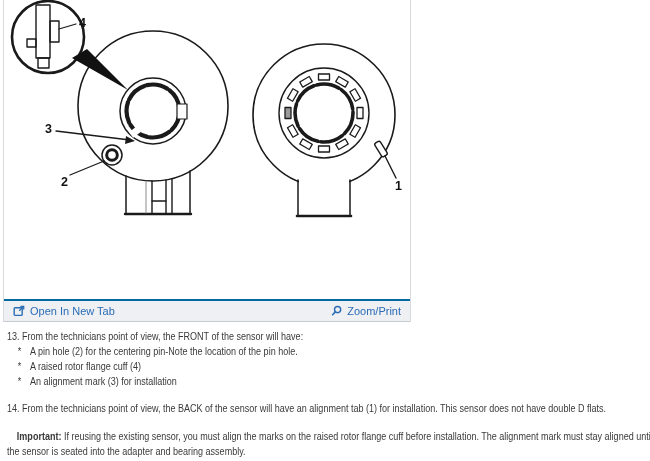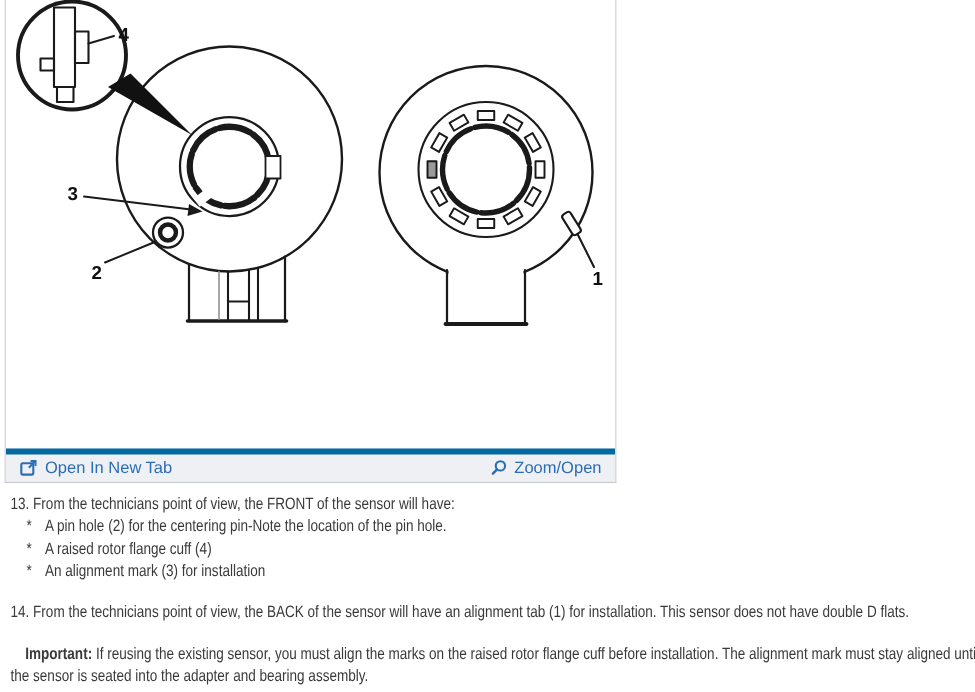--- a/index.html
+++ b/index.html
@@ -31,21 +31,21 @@
     width: 406px; height: 299px;
     overflow: hidden;
     background: #ffffff;
   }
   .panel-footer {
     position: absolute;
     left: 0; bottom: 0;
     width: 406px;
     height: 22px;
     background: #eef0f4;
-    border-top: 4px solid #0369a1;
+    border-top: 2px solid #0369a1;
     display: flex;
     align-items: center;
     justify-content: space-between;
     padding: 0 9px;
   }
   .footer-link {
     display: inline-flex;
     align-items: center;
     gap: 5px;
     font-size: 11px;
@@ -200,21 +200,21 @@
           <path d="M6.2 5.8 L10.5 1.5" stroke="currentColor" stroke-width="1.3"></path>
           <path d="M7.4 1.3 H10.7 V4.6" fill="none" stroke="currentColor" stroke-width="1.3"></path>
         </svg>
         <span>Open In New Tab</span>
       </a>
       <a class="footer-link">
         <svg width="12" height="12" viewBox="0 0 12 12">
           <circle cx="7.6" cy="4.6" r="3.1" fill="none" stroke="currentColor" stroke-width="1.4"></circle>
           <path d="M5.4 6.9 L2.6 9.7" stroke="currentColor" stroke-width="1.6" stroke-linecap="round"></path>
         </svg>
-        <span>Zoom/Open</span>
+        <span>Zoom/Print</span>
       </a>
     </div>
   </div>
 
   <div class="instructions">
 
     <p class="instr-line"><span>13.</span>&nbsp;<span>From the technicians point of view, the FRONT of the sensor will have:</span></p>
 
     <div class="bullet-row"><span class="bullet-marker">*</span><span>A pin hole (2) for the centering pin-Note the location of the pin hole.</span></div>
 

